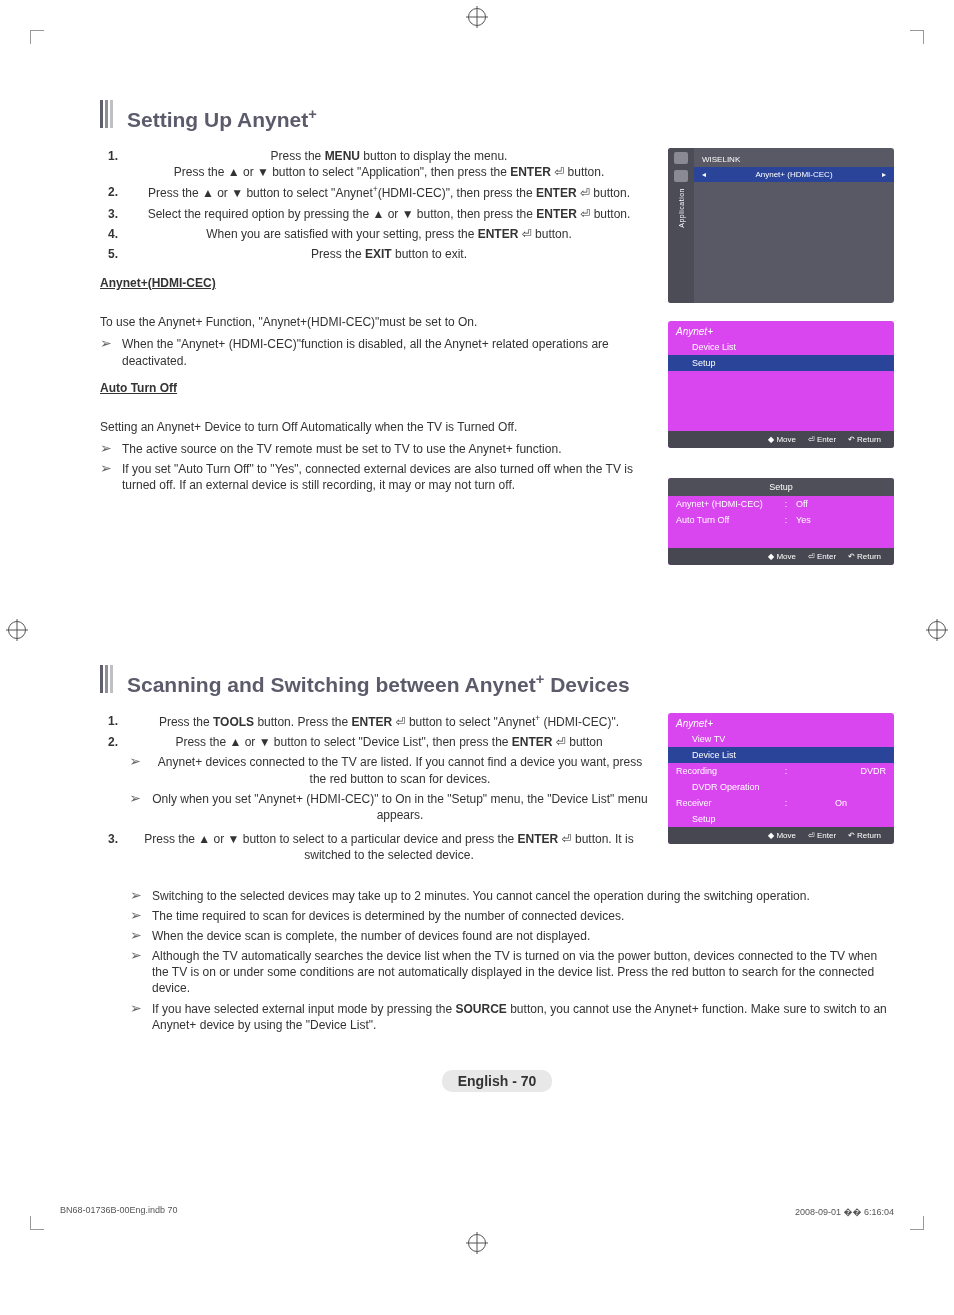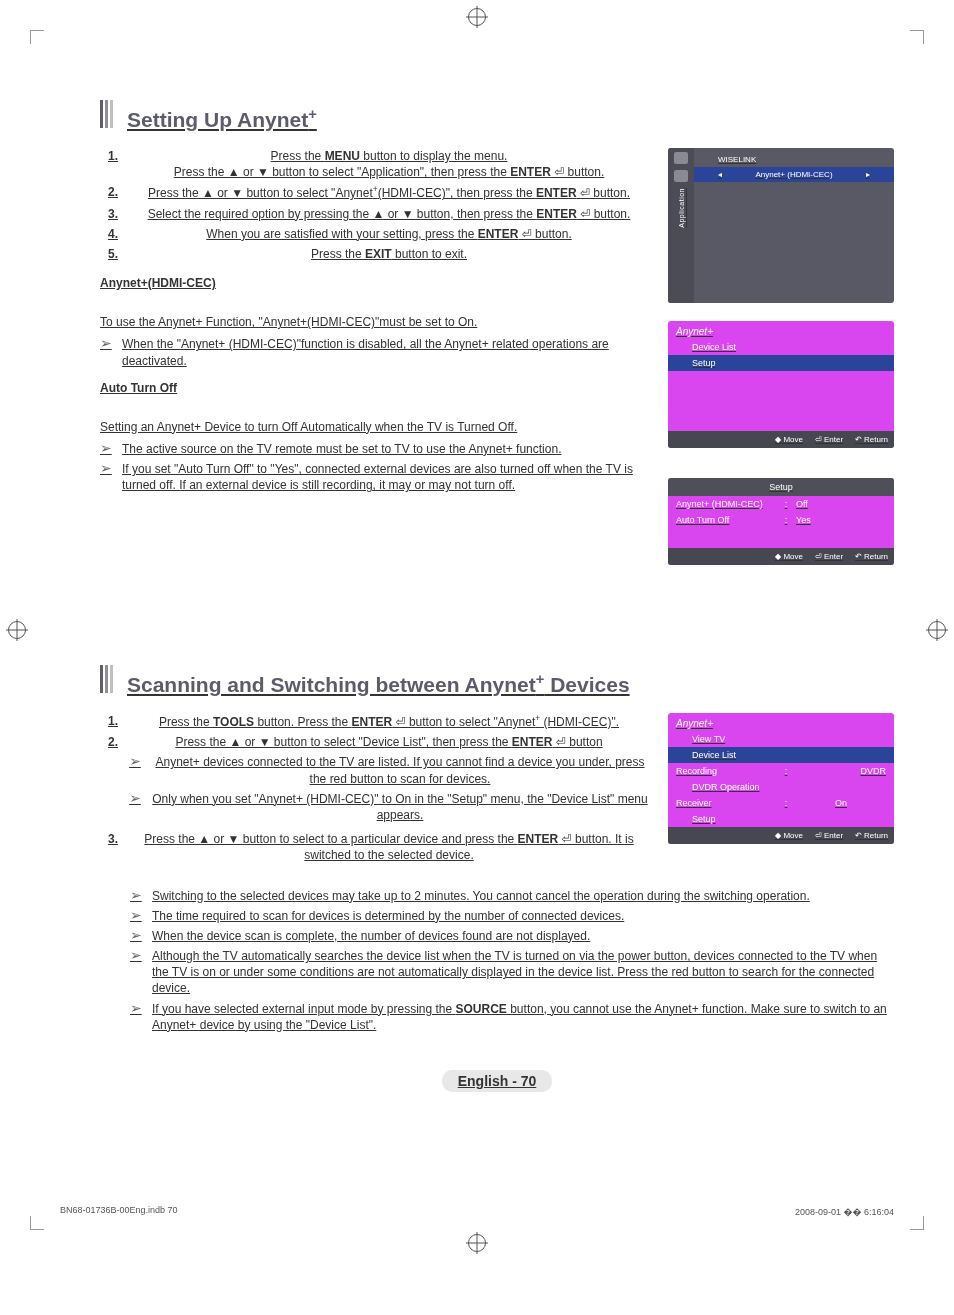--- a/index.html
+++ b/index.html
@@ -1,17 +1,17 @@
 <!DOCTYPE html>
 <html><head>
 <meta charset="utf-8">
 <style>
   * { box-sizing: border-box; margin: 0; padding: 0; }
   body { font-family: Arial, Helvetica, sans-serif; font-size: 12px; color: #333; background: #fff; width: 954px; margin: 0 auto; position: relative; }
-  .page { padding: 100px 60px 40px 100px; position: relative; min-height: 1260px; text-decoration: underline; }
+  .page { padding: 100px 60px 40px 100px; position: relative; min-height: 1260px; }
   .crop-corner { position: absolute; width: 14px; height: 14px; }
   .crop-tl { top: 30px; left: 30px; border-top: 1px solid #999; border-left: 1px solid #999; }
   .crop-tr { top: 30px; right: 30px; border-top: 1px solid #999; border-right: 1px solid #999; }
   .crop-bl { bottom: 30px; left: 30px; border-bottom: 1px solid #999; border-left: 1px solid #999; }
   .crop-br { bottom: 30px; right: 30px; border-bottom: 1px solid #999; border-right: 1px solid #999; }
   .reg-mark { position: absolute; width: 18px; height: 18px; border: 1px solid #555; border-radius: 50%; background: #fff; }
   .reg-mark::before, .reg-mark::after { content: ""; position: absolute; background: #555; }
   .reg-mark::before { left: 50%; top: -3px; bottom: -3px; width: 1px; transform: translateX(-50%); }
   .reg-mark::after { top: 50%; left: -3px; right: -3px; height: 1px; transform: translateY(-50%); }
   .reg-top { top: 8px; left: 50%; transform: translateX(-50%); }
@@ -43,35 +43,35 @@
   ul.notes { list-style: none; padding-left: 0; }
   ul.notes > li { display: flex; gap: 8px; margin-bottom: 4px; line-height: 1.35; }
   .note-mark { flex: 0 0 14px; color: #666; font-size: 14px; line-height: 1.1; }
   .note-body { flex: 1; }
 
   .osd { background: #d946ef; color: #fff; border-radius: 3px; font-size: 9px; overflow: hidden; margin-bottom: 30px; }
   .osd .row { padding: 3px 24px; display: flex; align-items: center; justify-content: space-between; }
   .osd .row.selected { background: #2a449a; }
   .osd .hdr { font-style: italic; font-size: 10px; padding: 5px 8px 2px 8px; }
   .osd .body { min-height: 60px; }
-  .osd .footer { background: #474752; padding: 4px 6px; display: flex; justify-content: flex-end; gap: 12px; font-size: 8px; }
+  .osd .footer { background: #474752; padding: 4px 13px; display: flex; justify-content: flex-end; gap: 12px; font-size: 8px; }
   .osd .footer span { white-space: nowrap; }
   .osd .setup-title { text-align: center; padding: 4px; font-size: 9px; }
   .osd .kv { display: flex; padding: 3px 8px; gap: 6px; }
   .osd .kv .k { flex: 0 0 100px; }
   .osd .kv .c { flex: 0 0 8px; text-align: center; }
   .osd .kv .v { flex: 1; }
   .osd .darker { background: #4f4f5a; }
 
   .osd-app { display: flex; background: #595965; border-radius: 3px; overflow: hidden; margin-bottom: 18px; font-size: 8px; color: #fff; min-height: 155px; }
   .osd-app .sidebar { width: 26px; background: #4c4c57; display: flex; flex-direction: column; align-items: center; padding: 4px 0; gap: 6px; }
   .osd-app .sidebar .vt { writing-mode: vertical-rl; transform: rotate(180deg); font-size: 7px; letter-spacing: .5px; }
   .osd-app .sidebar .ic { width: 14px; height: 12px; background: #8a8a95; border-radius: 2px; }
   .osd-app .menu { flex: 1; padding: 4px 0; }
-  .osd-app .menu .mrow { padding: 3px 24px; display: flex; justify-content: space-between; align-items: center; }
+  .osd-app .menu .mrow { padding: 3px 8px; display: flex; justify-content: space-between; align-items: center; }
   .osd-app .menu .mrow.sel { background: #2a449a; }
   .osd-app .menu .arrow { font-size: 8px; }
 
   .page-num { text-align: center; margin-top: 40px; }
   .page-num span { background: #e8e8e8; border-radius: 10px; padding: 3px 16px; font-size: 14px; font-weight: bold; }
 
   .foot-meta { position: absolute; bottom: 42px; left: 60px; right: 60px; display: flex; justify-content: space-between; font-size: 9px; color: #555; }
 
   .section-gap { height: 70px; }
 </style>
@@ -224,21 +224,21 @@
             <span class="step-num">1.</span>
             <span class="step-body">Press the <b>TOOLS</b> button. Press the <b>ENTER</b> ⏎ button to select "Anynet<sup>+</sup> (HDMI-CEC)".</span>
           </li>
         <li>
           <span class="step-num">2.</span>
           <span class="step-body">
             <span>Press the ▲ or ▼ button to select "Device List", then press the <b>ENTER</b> ⏎ button</span>
             <ul class="notes" style="margin-top:4px">
               <li>
                   <span class="note-mark">➢</span>
-                  <span class="note-body">Anynet+ devices connected to the TV are listed. If you cannot find a device you under, press the red button to scan for devices.</span>
+                  <span class="note-body">Anynet+ devices connected to the TV are listed. If you cannot find a device you want, press the red button to scan for devices.</span>
                 </li>
               <li>
                   <span class="note-mark">➢</span>
                   <span class="note-body">Only when you set "Anynet+ (HDMI-CEC)" to On in the "Setup" menu, the "Device List" menu appears.</span>
                 </li>
             </ul>
           </span>
         </li>
         <li>
             <span class="step-num">3.</span>

